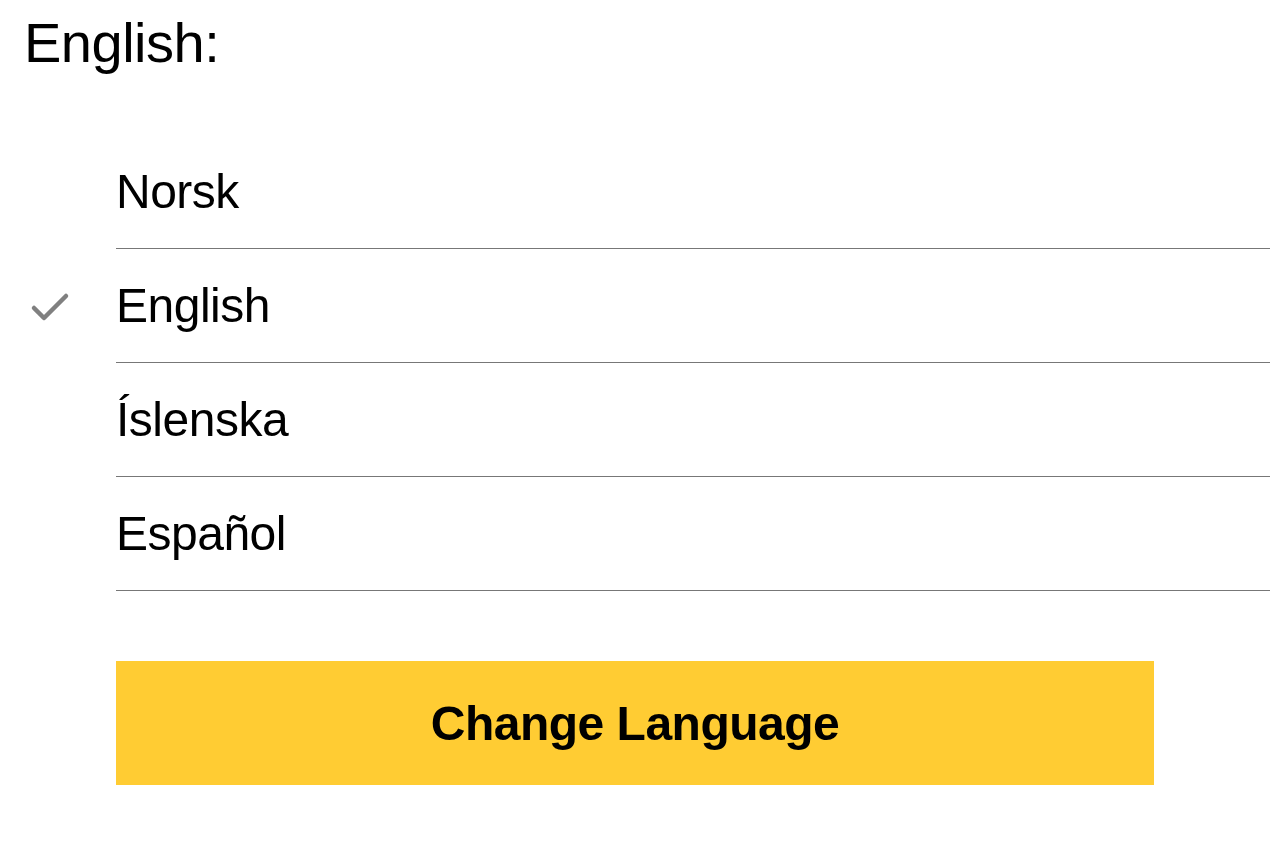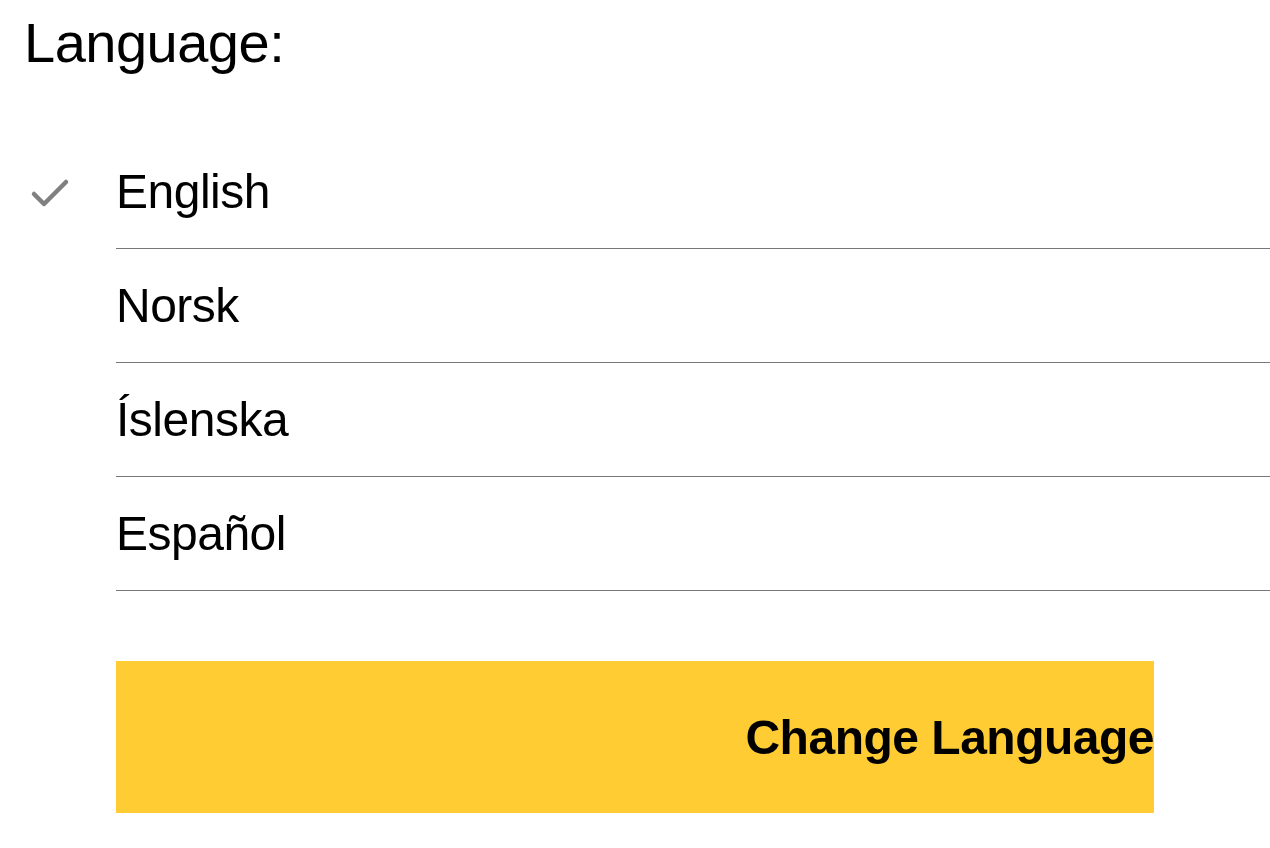--- a/index.html
+++ b/index.html
@@ -58,57 +58,57 @@
       color: #000000;
       letter-spacing: -0.5px;
     }
     .button-container {
       padding-left: 92px;
       margin-top: 70px;
     }
     .change-button {
       display: flex;
       align-items: center;
-      justify-content: flex-end;
+      justify-content: center;
       background: #FFCC33;
       border: none;
       width: 1038px;
-      height: 152px;
+      height: 124px;
       cursor: pointer;
       font-family: inherit;
     }
     .change-button-label {
       font-size: 48px;
       font-weight: 700;
       color: #000000;
       letter-spacing: -0.5px;
     }
   </style>
 </head>
 <body>
 
-<h1 class="heading">Language:</h1>
+<h1 class="heading">English:</h1>
 
 <div class="language-list">
+
+  <div class="language-row">
+    <div class="check-cell"></div>
+    <div class="label-cell">
+      <span class="language-label">Norsk</span>
+    </div>
+  </div>
 
   <div class="language-row">
     <div class="check-cell">
       <svg class="check-icon" viewBox="0 0 48 48">
         <polyline points="8,26 18,36 40,14" stroke-linecap="round" stroke-linejoin="round"></polyline>
       </svg>
     </div>
     <div class="label-cell">
       <span class="language-label">English</span>
-    </div>
-  </div>
-
-  <div class="language-row">
-    <div class="check-cell"></div>
-    <div class="label-cell">
-      <span class="language-label">Norsk</span>
     </div>
   </div>
 
   <div class="language-row">
     <div class="check-cell"></div>
     <div class="label-cell">
       <span class="language-label">Íslenska</span>
     </div>
   </div>
 

